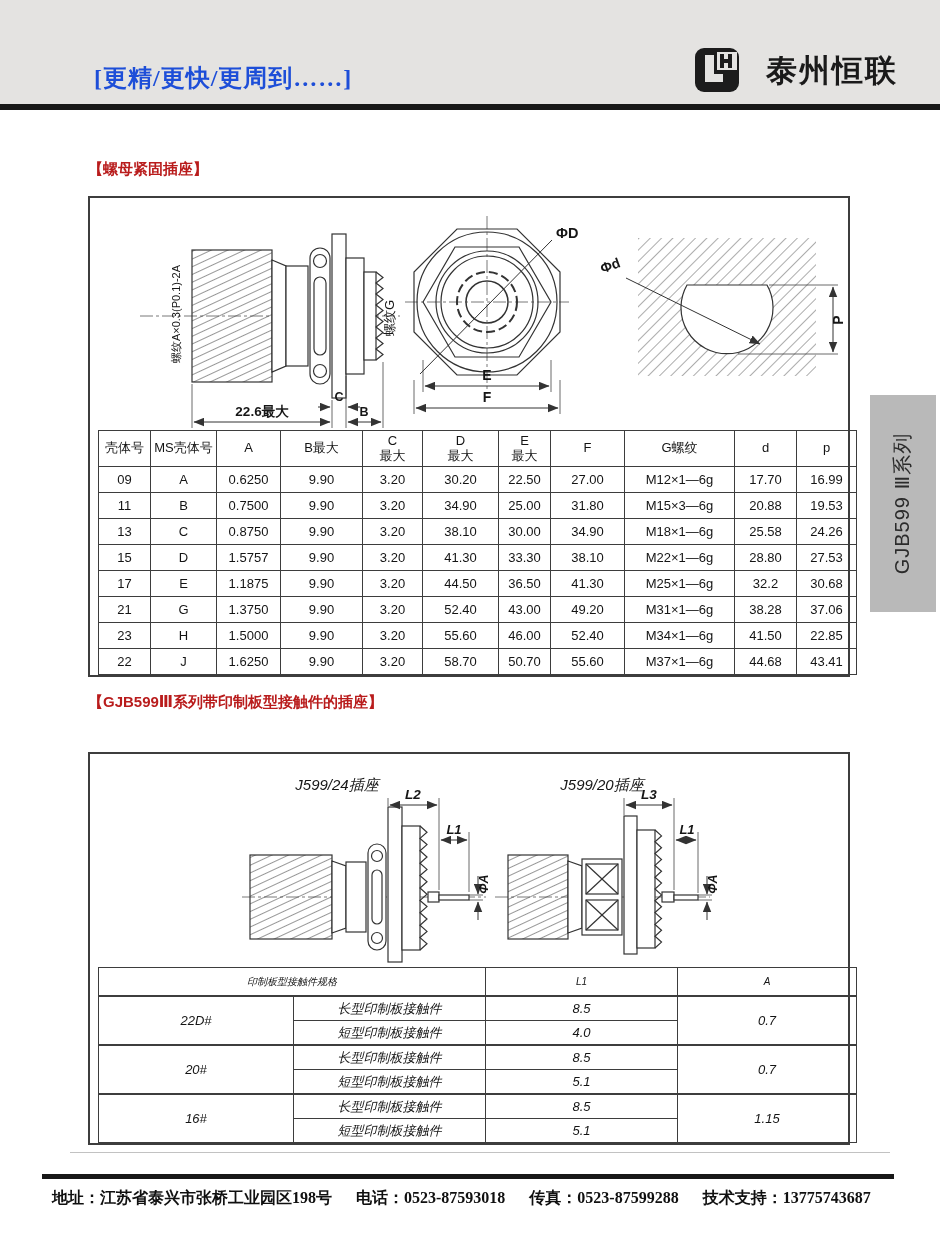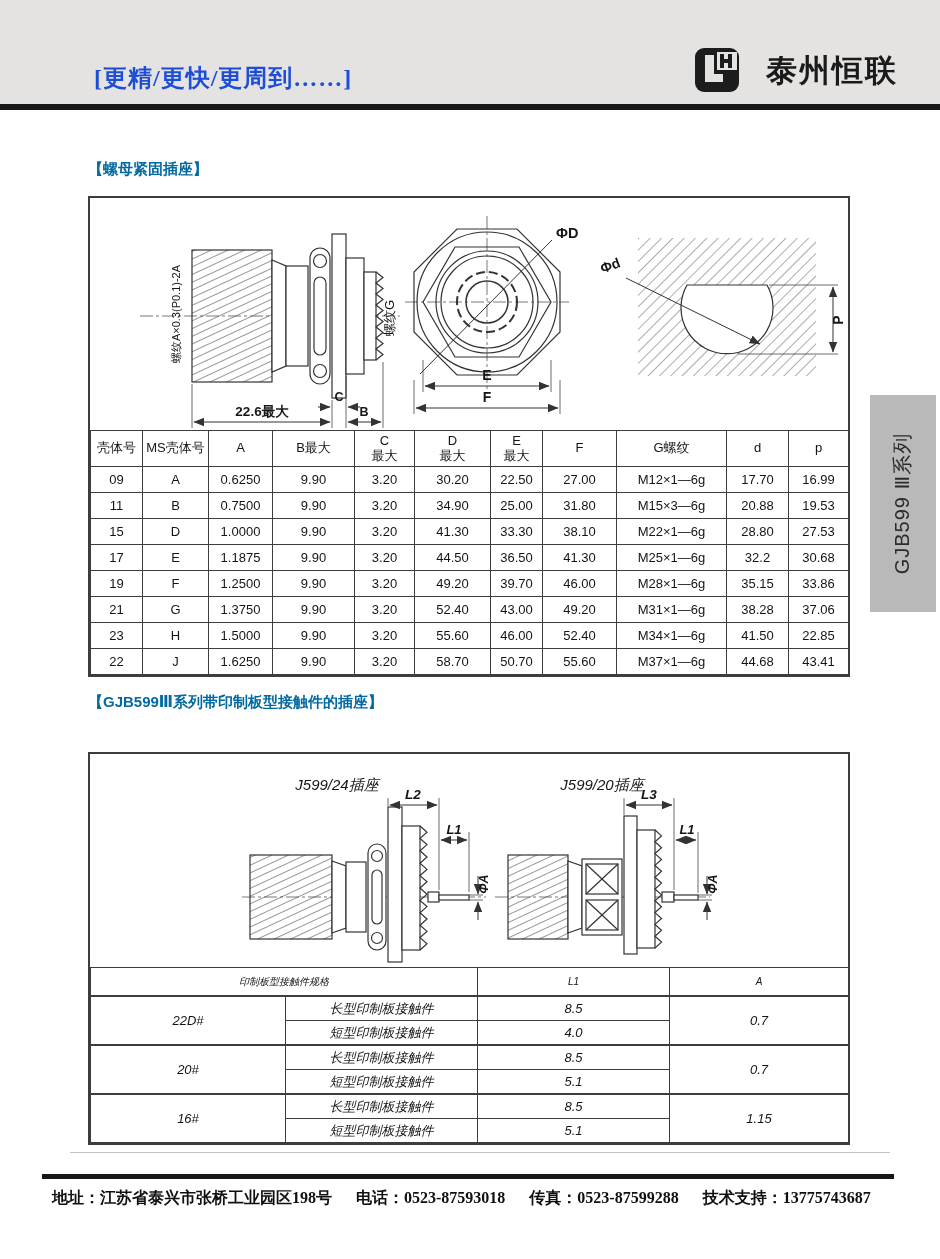--- a/index.html
+++ b/index.html
@@ -8,32 +8,32 @@
 
   
   .header{position:absolute;left:0;top:0;width:940px;height:110px;box-sizing:border-box;
           background:var(--header-bg,#e4e3e1);border-bottom:6px solid var(--rule,#181818);}
   .tagline{position:absolute;left:94px;bottom:10px;font-family:"Liberation Serif","DejaVu Serif",serif;
            font-weight:bold;font-size:24px;color:#1d4ed8;letter-spacing:1px;}
   .brand{position:absolute;right:42px;bottom:12px;display:flex;align-items:flex-end;gap:25px;font-family:Liberation Serif, serif;}
   .brand-name{font-size:31px;font-weight:bold;color:#1a1a1a;letter-spacing:2px;}
 
   
-  .section-title{position:absolute;left:88px;font-size:15px;font-weight:bold;color:#0369a1;}
+  .section-title{position:absolute;left:88px;font-size:15px;font-weight:bold;color:#b91c1c;}
   #t1{top:160px;}
   #t2{top:693px;}
 
   
   .box{position:absolute;left:88px;width:762px;border:2px solid #3d3d3d;box-sizing:border-box;background:#fff;}
   #box1{top:196px;}
   #box2{top:752px;font-style:italic;}
   .box svg{display:block;}
 
   
-  table{border-collapse:collapse;width:100%;table-layout:fixed;}
+  table{border-collapse:collapse;width:100%;table-layout:fixed;margin-left:8px;}
   th,td{border:1px solid #3d3d3d;text-align:center;font-size:13px;font-weight:normal;
         color:#141414;padding:0;white-space:nowrap;overflow:hidden;}
   #table1 thead th{height:35px;line-height:1.15;}
   #table1 td{height:25px;}
   #table2 th{height:27px;font-size:10px;}
   #table2 td{height:23px;}
   #table2 tr.group-start td{border-top:2px solid #3d3d3d;}
 
   
   .side-tab{position:absolute;left:870px;top:395px;width:66px;height:217px;
@@ -233,23 +233,36 @@
             <td>9.90</td>
             <td>3.20</td>
             <td>34.90</td>
             <td>25.00</td>
             <td>31.80</td>
             <td>M15×3—6g</td>
             <td>20.88</td>
             <td>19.53</td>
           </tr>
           <tr>
+            <td>13</td>
+            <td>C</td>
+            <td>0.8750</td>
+            <td>9.90</td>
+            <td>3.20</td>
+            <td>38.10</td>
+            <td>30.00</td>
+            <td>34.90</td>
+            <td>M18×1—6g</td>
+            <td>25.58</td>
+            <td>24.26</td>
+          </tr>
+          <tr>
             <td>15</td>
             <td>D</td>
-            <td>1.0000</td>
+            <td>1.5757</td>
             <td>9.90</td>
             <td>3.20</td>
             <td>41.30</td>
             <td>33.30</td>
             <td>38.10</td>
             <td>M22×1—6g</td>
             <td>28.80</td>
             <td>27.53</td>
           </tr>
           <tr>
@@ -257,33 +270,20 @@
             <td>E</td>
             <td>1.1875</td>
             <td>9.90</td>
             <td>3.20</td>
             <td>44.50</td>
             <td>36.50</td>
             <td>41.30</td>
             <td>M25×1—6g</td>
             <td>32.2</td>
             <td>30.68</td>
-          </tr>
-          <tr>
-            <td>19</td>
-            <td>F</td>
-            <td>1.2500</td>
-            <td>9.90</td>
-            <td>3.20</td>
-            <td>49.20</td>
-            <td>39.70</td>
-            <td>46.00</td>
-            <td>M28×1—6g</td>
-            <td>35.15</td>
-            <td>33.86</td>
           </tr>
           <tr>
             <td>21</td>
             <td>G</td>
             <td>1.3750</td>
             <td>9.90</td>
             <td>3.20</td>
             <td>52.40</td>
             <td>43.00</td>
             <td>49.20</td>

